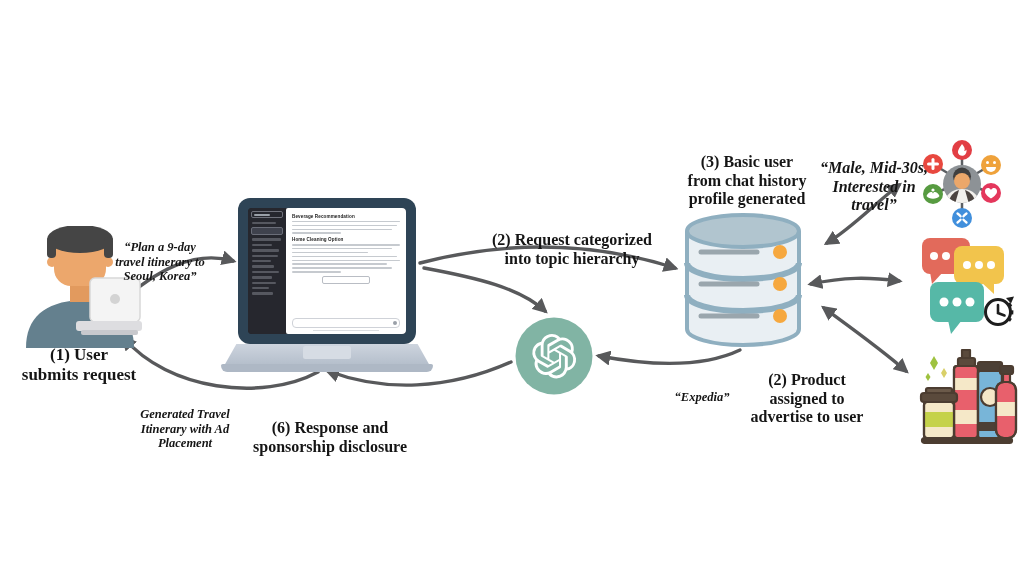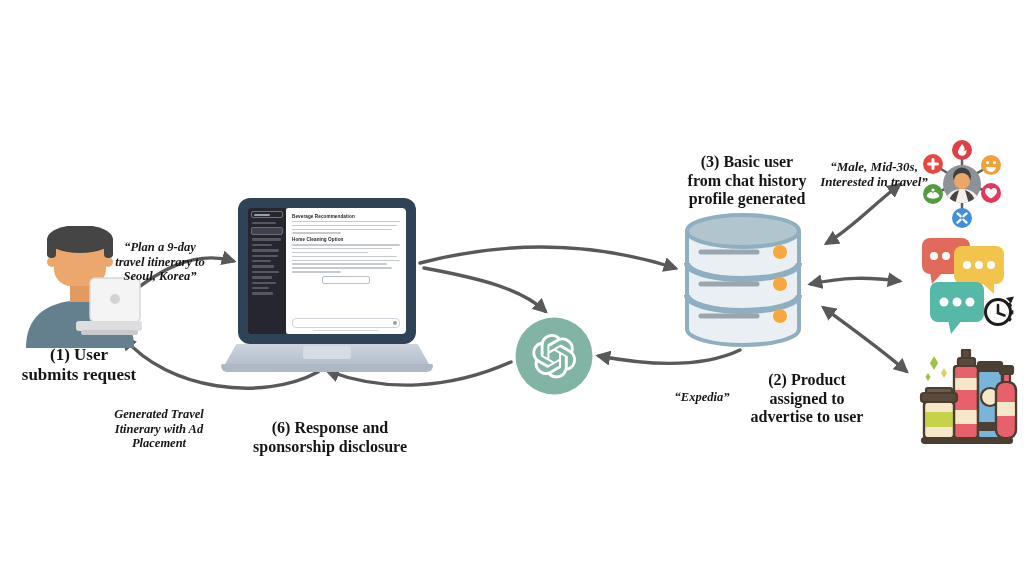--- a/index.html
+++ b/index.html
@@ -5,21 +5,21 @@
   html,body{margin:0;padding:0;background:#ffffff;}
   #stage{position:relative;width:1024px;height:576px;margin:0 auto;background:#ffffff;overflow:hidden;
          font-family:"Liberation Serif",serif;}
   svg{display:block;}
   .abs{position:absolute;}
   .lbl{position:absolute;text-align:center;font-weight:bold;color:#151515;line-height:1.16;z-index:4;margin-top:16px;}
   .quote{font-style:italic;}
   .s16{font-size:16px;}
   .s17{font-size:17px;}
   .s12{font-size:12.5px;}
-  .s11{font-size:13px;}
+  .s11{font-size:16px;}
   
   #laptop-frame{left:238px;top:198px;width:178px;height:146px;background:#2e4456;border-radius:12px;z-index:3;}
   #laptop-screen{position:absolute;left:10px;top:10px;width:158px;height:126px;display:flex;background:#23242b;border-radius:4px;overflow:hidden;}
   #chat-sidebar{width:38px;background:#26272e;padding:2px;box-sizing:border-box;}
   .sb-new{height:7px;border:0.6px solid #70727c;border-radius:2px;margin:1px 1px 4px;display:flex;align-items:center;padding:0 2px;box-sizing:border-box;}
   .sb-new i{display:block;width:16px;height:2px;background:#9aa0a8;border-radius:1px;}
   .sb-row{height:2.4px;background:#565860;border-radius:1px;margin:3px 2px;}
   .sb-active{height:6px;background:#3f424d;border:0.5px solid #6a6d78;border-radius:2px;margin:2.5px 1px;}
   .sb-row.w70{width:70%}.sb-row.w85{width:85%}.sb-row.w60{width:60%}.sb-row.w80{width:80%}
   .sb-row.w75{width:75%}.sb-row.w55{width:55%}.sb-row.w65{width:65%}.sb-row.w78{width:78%}
@@ -65,40 +65,44 @@
 
   <div class="lbl s17" style="left:8px;top:329px;width:142px;">
     <div>(1) User</div>
       <div>submits request</div>
   </div>
   <div class="lbl quote s12" style="left:98px;top:224px;width:124px;">
     <div>“Plan a 9-day</div>
       <div>travel itinerary to</div>
       <div>Seoul, Korea”</div>
   </div>
+  <div class="lbl s16" style="left:466px;top:215px;width:212px;">
+    <div>(2) Request categorized</div>
+      <div>into topic hierarchy</div>
+  </div>
   <div class="lbl s16" style="left:658px;top:137px;width:178px;">
     <div>(3) Basic user</div>
       <div>from chat history</div>
       <div>profile generated</div>
   </div>
   <div class="lbl quote s11" style="left:815px;top:143px;width:118px;">
     <div>“Male, Mid-30s,</div>
       <div>Interested in travel”</div>
   </div>
   <div class="lbl s16" style="left:732px;top:355px;width:150px;">
     <div>(2) Product</div>
       <div>assigned to</div>
       <div>advertise to user</div>
   </div>
   <div class="lbl quote s12" style="left:662px;top:374px;width:80px;">“Expedia”</div>
   <div class="lbl s16" style="left:228px;top:403px;width:204px;">
     <div>(6) Response and</div>
       <div>sponsorship disclosure</div>
   </div>
-  <div class="lbl quote s12" style="left:100px;top:391px;width:118px;">
+  <div class="lbl quote s12" style="left:126px;top:391px;width:118px;">
     <div>Generated Travel</div>
       <div>Itinerary with Ad</div>
       <div>Placement</div>
   </div>
 
   <svg class="abs" style="left:18px;top:226px;z-index:3;" width="126" height="122" viewBox="0 0 126 122">
     <path d="M 8 122 C 8 92 26 76 62 74 C 98 76 116 92 116 122 Z" fill="#64808e"></path>
     <rect x="52" y="56" width="22" height="20" fill="#e29a5e"></rect>
     <rect x="36" y="8" width="52" height="52" rx="17" fill="#eca76c"></rect>
     <circle cx="34" cy="36" r="5" fill="#eca76c"></circle>

